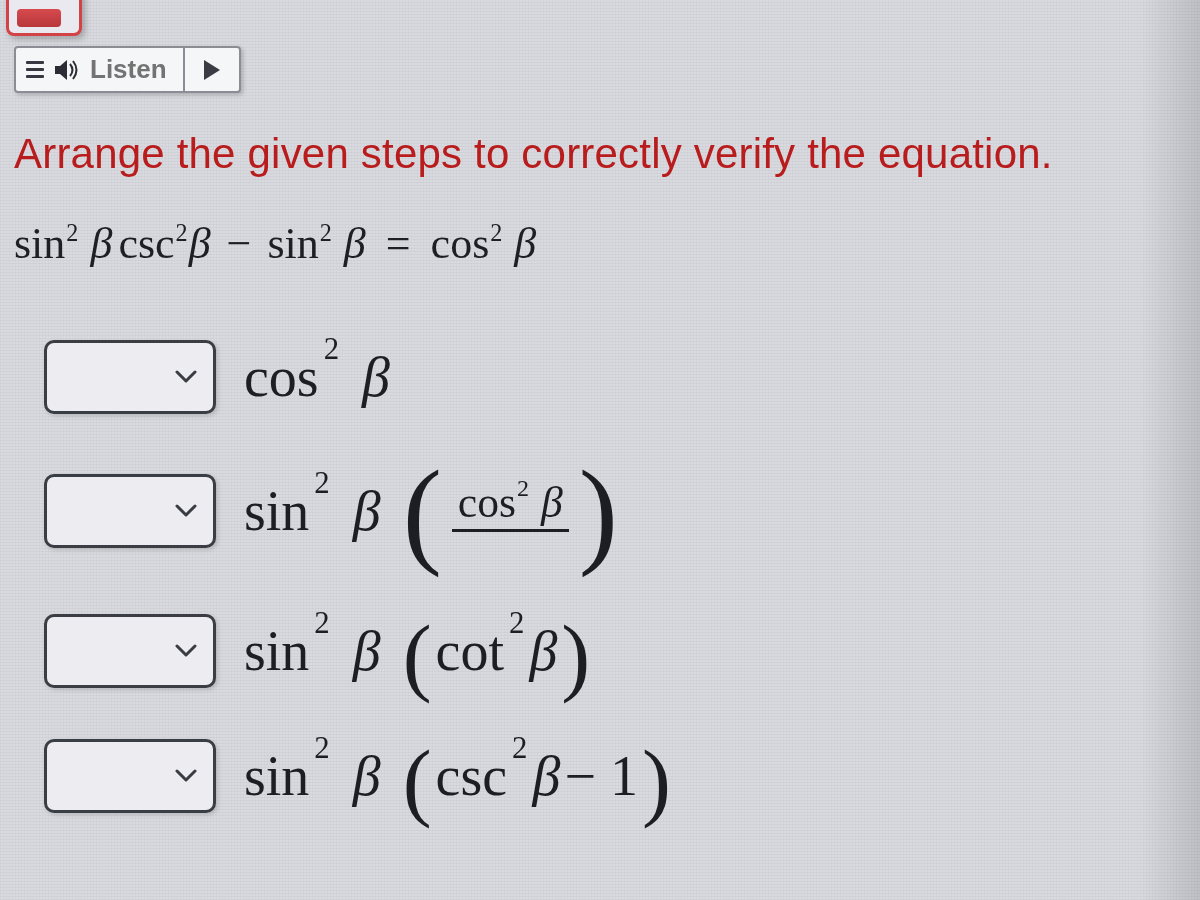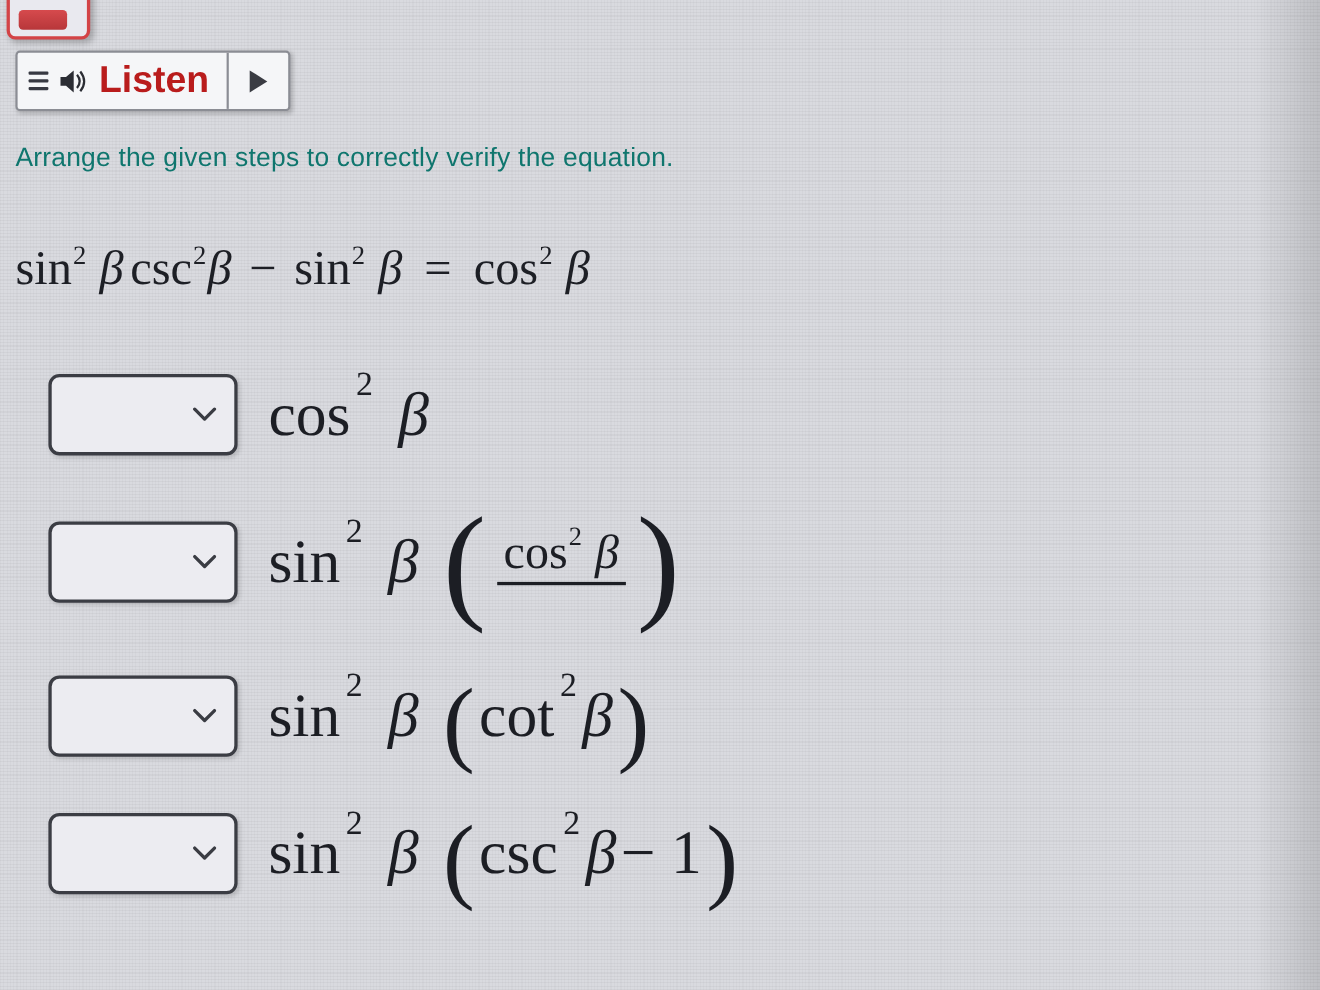--- a/index.html
+++ b/index.html
@@ -42,28 +42,28 @@
     box-shadow:2px 2px 4px rgba(0,0,0,.2);
   }
   .listen-btn{
     display:flex;align-items:center;gap:10px;
     padding:6px 16px 6px 10px;
     border-right:2px solid #8b8d94;
   }
   .ham{display:flex;flex-direction:column;gap:4px}
   .ham span{width:18px;height:3px;background:#373942;border-radius:1px}
   .spk svg{display:block}
-  .listen-text{font-weight:700;font-size:34px;color:#b91c1c}
+  .listen-text{font-weight:700;font-size:26px;color:#737373}
   .play-btn{display:flex;align-items:center;justify-content:center;width:54px}
   .play-btn svg{display:block}
 
   
   .instruction{
     position:absolute;left:14px;top:130px;right:0;
-    font-size:24px;color:#0f766e;letter-spacing:.2px;
+    font-size:42px;color:#b91c1c;letter-spacing:.2px;
   }
 
   
   .equation{
     position:absolute;left:14px;top:218px;
     font-family:"Cambria Math","Times New Roman",serif;
     font-size:44px;color:#1d1f25;
     display:flex;align-items:flex-end;gap:6px;
   }
   .term{display:inline-flex;align-items:flex-end}

